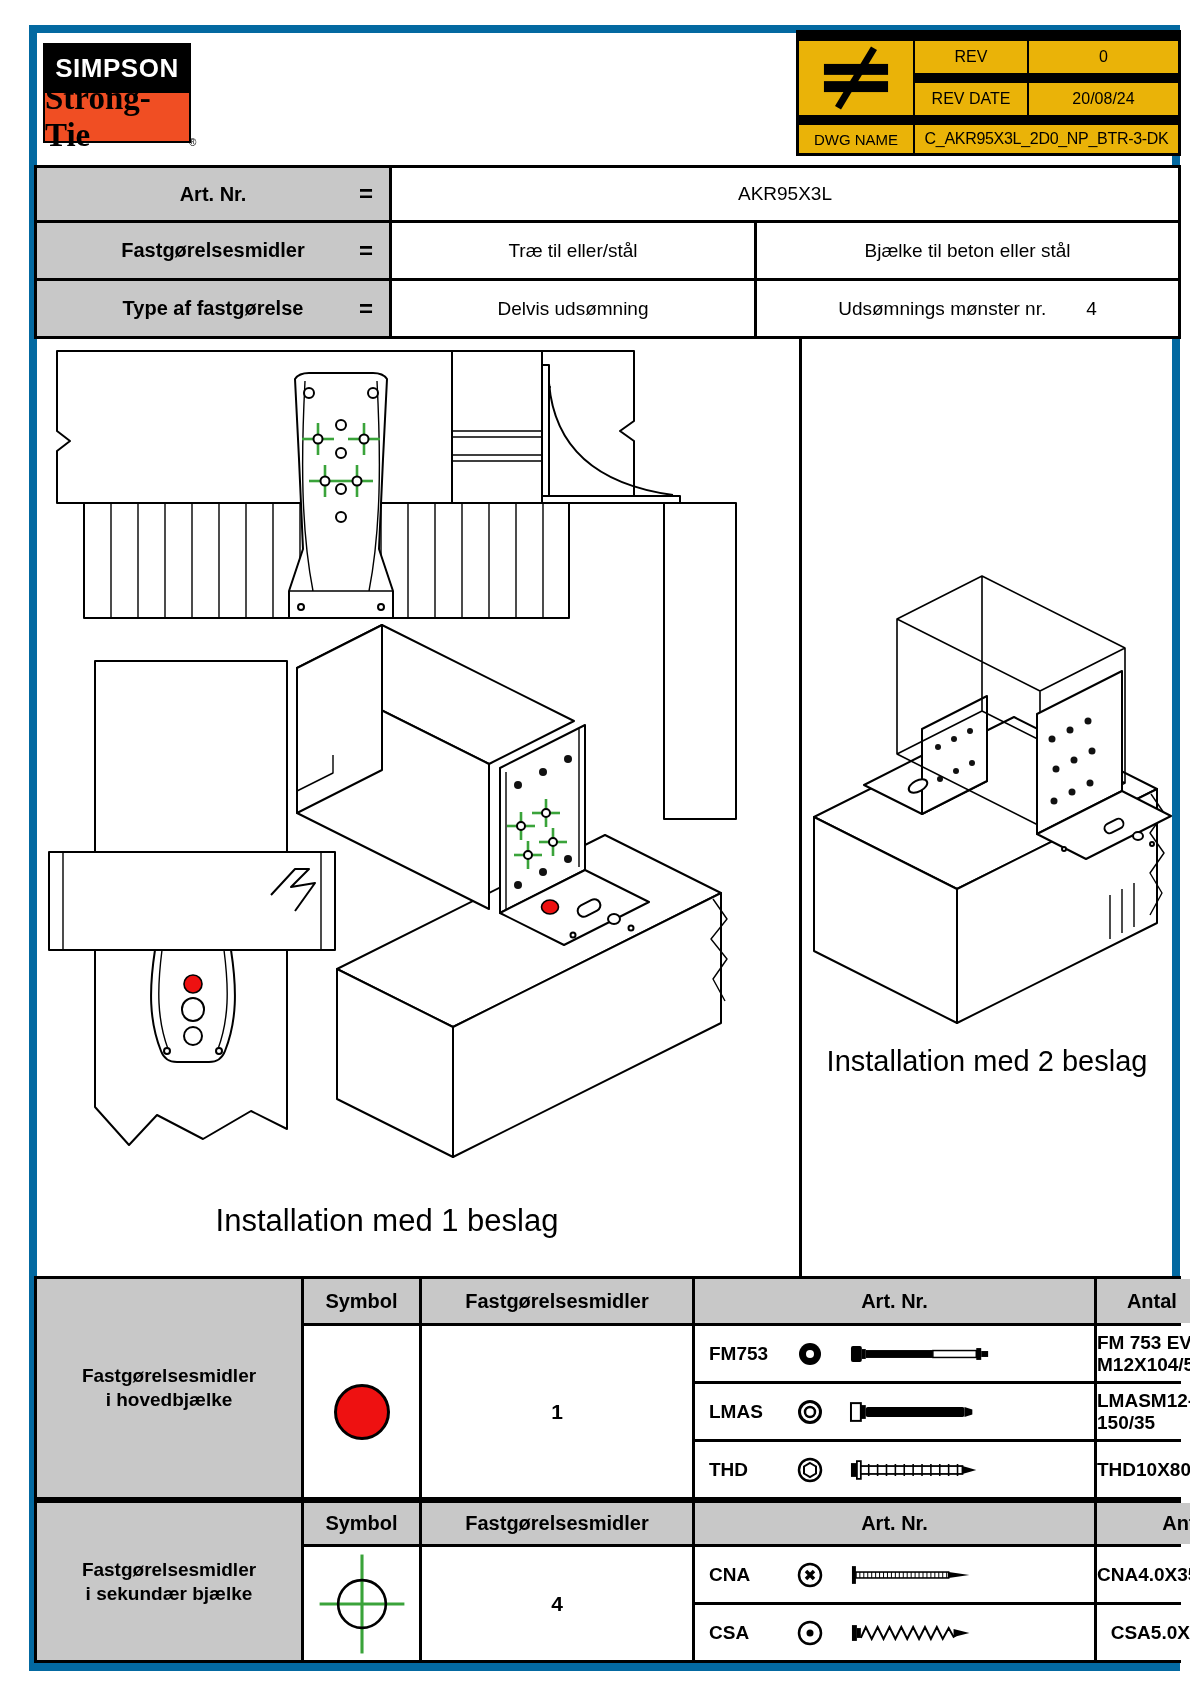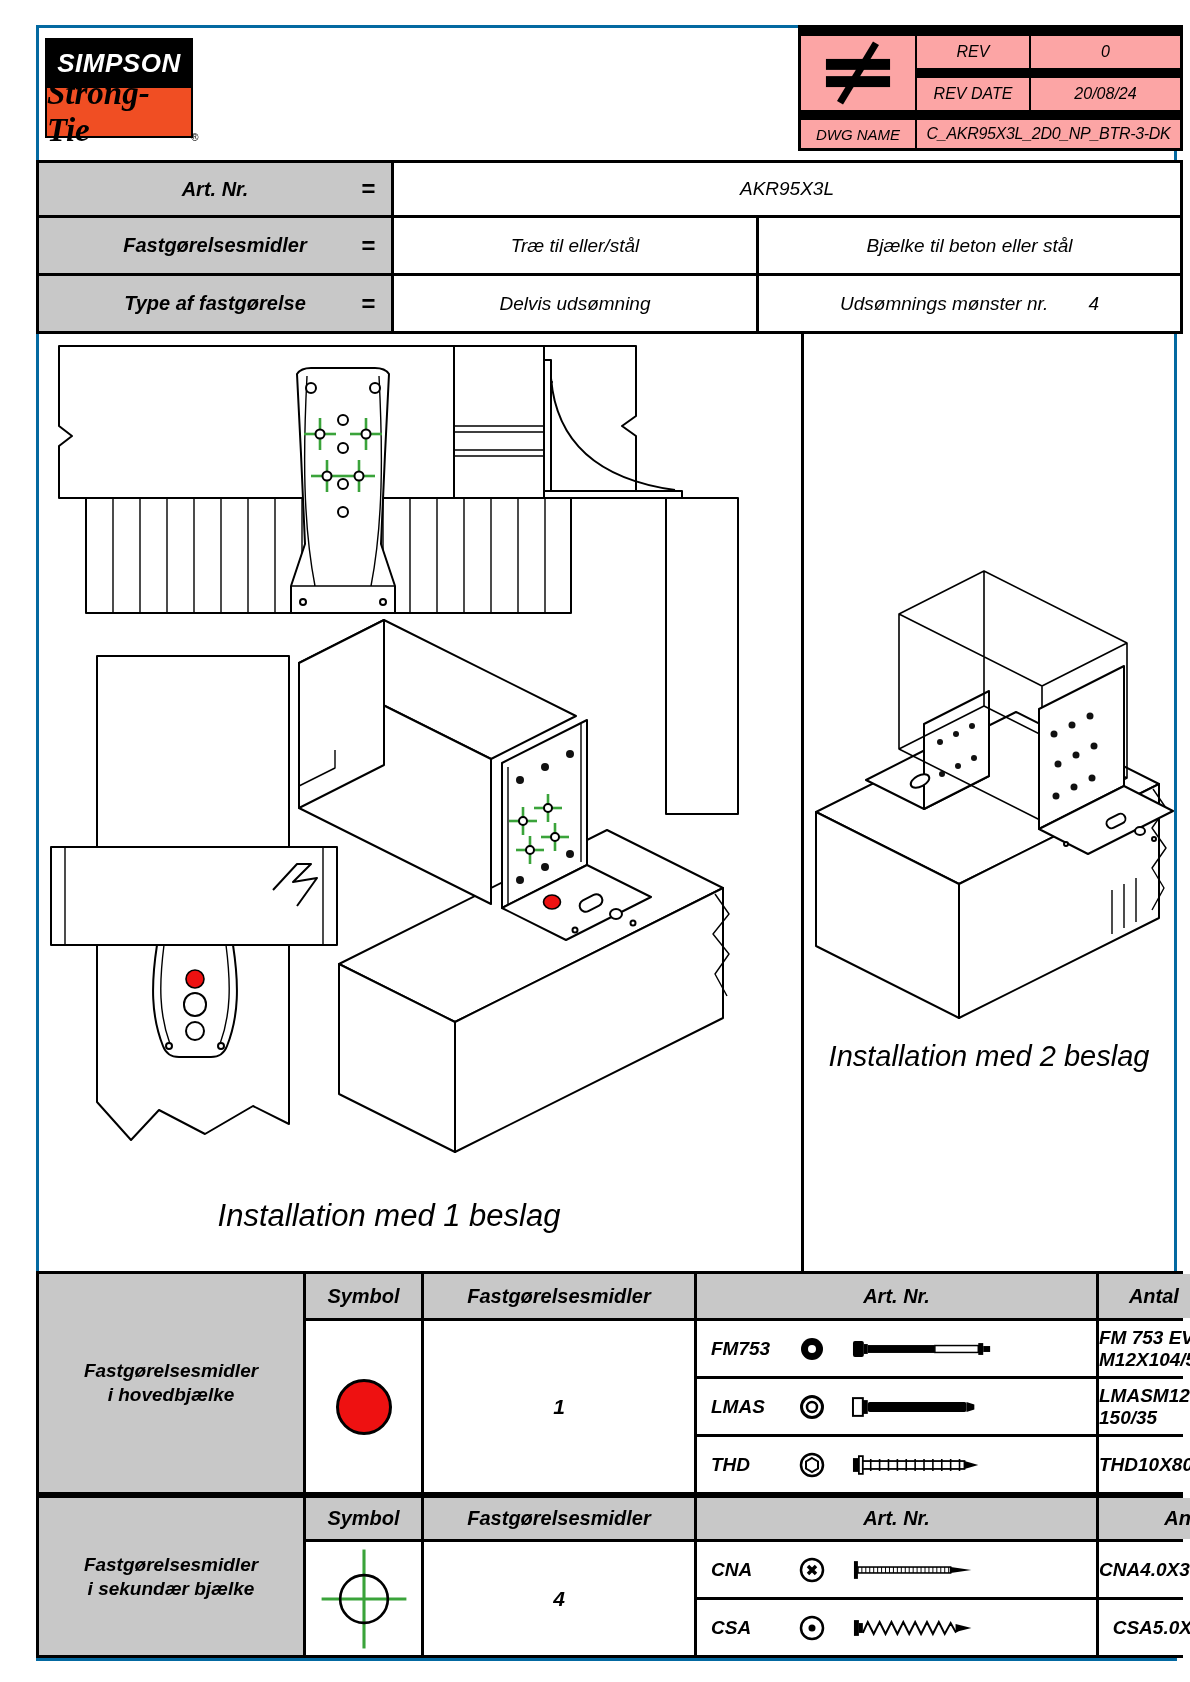--- a/index.html
+++ b/index.html
@@ -1,33 +1,33 @@
 <!DOCTYPE html>
 <html><head>
 <meta charset="utf-8">
 <style>
   html,body{margin:0;padding:0;background:#e8e8e8;}
   .page{position:relative;width:1190px;height:1682px;background:#fff;
         font-family:"Liberation Sans",sans-serif;color:#000;overflow:hidden;}
   .abs{position:absolute;}
-  .outer{position:absolute;left:36px;top:25px;width:1135px;height:1630px;border:3px solid #0369a1;font-style:italic;}
+  .outer{position:absolute;left:29px;top:25px;width:1135px;height:1630px;border:8px solid #0369a1;}
 
   
   .logo{left:6px;top:10px;width:148px;}
   .logo-top{background:#000;color:#fff;height:46px;display:flex;align-items:center;justify-content:center;
             font-weight:bold;font-size:26px;letter-spacing:.5px;border:2px solid #000;}
   .logo-bot{background:#f04e23;color:#000000;height:48px;display:flex;align-items:center;justify-content:center;
             font-family:"Liberation Serif",serif;font-weight:bold;font-size:33px;border:2px solid #000;border-top:none;}
   .regmark{left:152px;top:104px;font-size:10px;}
   .doc-title{left:120px;top:24px;width:580px;text-align:center;font-size:46px;}
   .doc-title span{border-bottom:3px solid #000;padding:0 10px 5px;}
 
   .tblock{left:759px;top:-3px;width:379px;display:grid;grid-template-columns:114px 112px 1fr;
           grid-template-rows:40px 40px 36px;gap:2px;background:#000;border:3px solid #000;}
-  .tblock>div{background:#fca5a5;display:flex;align-items:center;justify-content:center;font-size:16px;margin-top:8px;}
+  .tblock>div{background:#eab308;display:flex;align-items:center;justify-content:center;font-size:16px;margin-top:8px;}
   .tb-sym{grid-row:1/3;}
   .tb-dwgval{grid-column:2/4;font-size:14px;letter-spacing:-0.3px;}
 
   
   .info{left:-3px;top:132px;width:1141px;display:grid;grid-template-columns:352px 362px 1fr;
         grid-template-rows:52px 55px 55px;gap:3px;background:#000;border:3px solid #000;}
   .info>div{background:#fff;display:flex;align-items:center;justify-content:center;font-size:19px;}
   .info .lab{background:#c8c8c8;font-weight:bold;font-size:20px;position:relative;}
   .info .lab .eq{position:absolute;right:16px;font-size:24px;}
   .span2{grid-column:2/4;}

